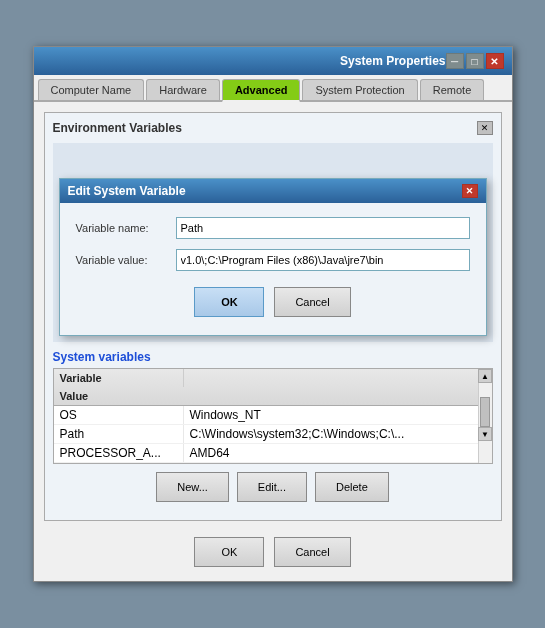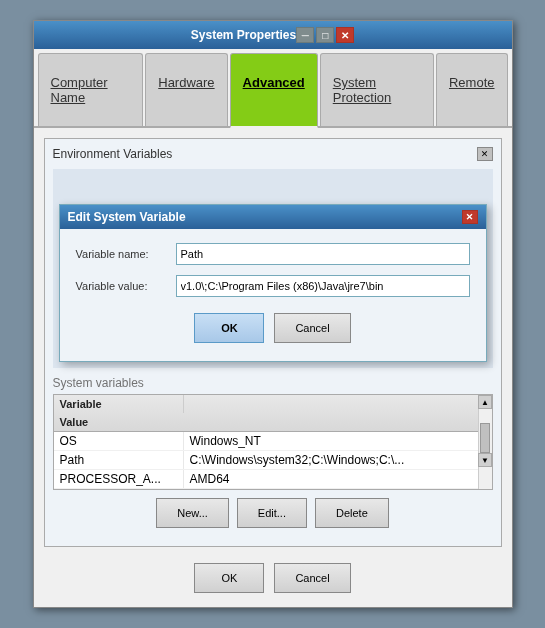--- a/index.html
+++ b/index.html
@@ -20,21 +20,21 @@
       box-shadow: 2px 2px 8px rgba(0,0,0,0.5);
       width: 480px;
     }
 
     .title-bar {
       background: linear-gradient(to bottom, #4a90c8, #2a6098);
       color: white;
       padding: 6px 8px;
       display: flex;
       align-items: center;
-      justify-content: center;
+      justify-content: flex-end;
       height: 28px;
     }
 
     .title-bar-title {
       font-size: 12px;
       font-weight: bold;
       color: white;
     }
 
     .title-bar-controls {
@@ -61,29 +61,28 @@
 
     .tabs {
       background: #f0f0f0;
       display: flex;
       border-bottom: 2px solid #aaa;
       padding: 4px 4px 0 4px;
       gap: 2px;
     }
 
     .tab {
-      padding: 21px 12px;
+      padding: 4px 12px;
       background: #d0d0d0;
       border: 1px solid #aaa;
       border-bottom: none;
       cursor: pointer;
-      font-size: 13px;
+      font-size: 11px;
       color: #333;
       border-radius: 3px 3px 0 0;
-      text-decoration: underline;
     }
 
     .tab.active {
       background: #84cc16;
       border-bottom: 2px solid #f0f0f0;
       font-weight: bold;
       color: #000;
       margin-bottom: -2px;
       z-index: 1;
     }
@@ -102,21 +101,21 @@
 
     .env-panel-title-bar {
       display: flex;
       justify-content: space-between;
       align-items: center;
       margin-bottom: 8px;
     }
 
     .env-panel-title {
       font-size: 12px;
-      font-weight: normal;
+      font-weight: bold;
       color: #333;
     }
 
     .close-small {
       width: 16px;
       height: 14px;
       background: #c0c0c0;
       border: 1px solid #888;
       display: flex;
       align-items: center;
@@ -216,23 +215,23 @@
 
     .btn.primary {
       background: linear-gradient(to bottom, #c8dff5, #a8c8e8);
       border-color: #5a9ac8;
       font-weight: bold;
     }
 
     
     .section-label {
       font-size: 12px;
-      color: #737373;
+      color: #1d4ed8;
       margin-bottom: 4px;
-      font-weight: normal;
+      font-weight: bold;
     }
 
     .table-container {
       border: 1px solid #aaa;
       background: white;
       margin-bottom: 8px;
       position: relative;
     }
 
     .table-header {

